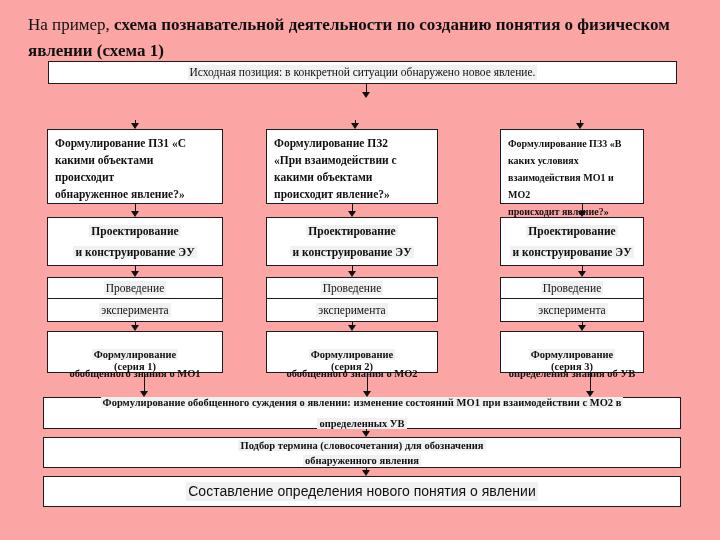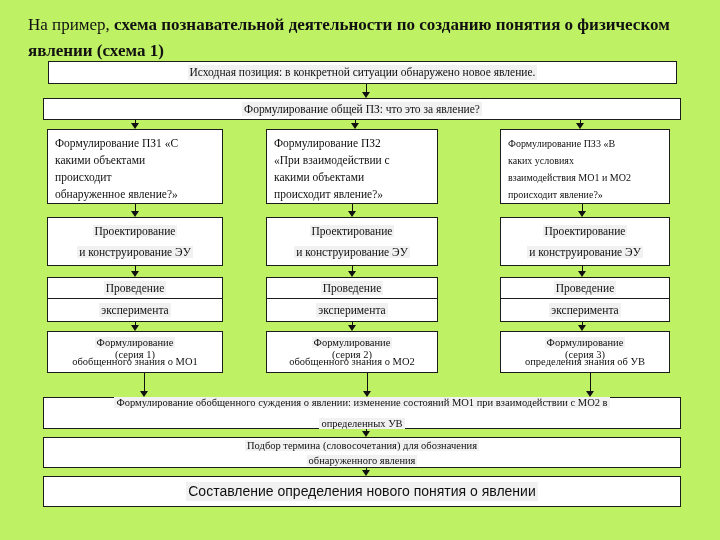--- a/index.html
+++ b/index.html
@@ -1,18 +1,18 @@
 <!DOCTYPE html>
 <html><head>
 <meta charset="utf-8">
 <style>
   * { margin:0; padding:0; box-sizing:border-box; }
   html,body { background:#ffffff; }
   #stage {
-    position:relative; width:720px; height:540px; background:#bef264;
+    position:relative; width:720px; height:540px; background:#fca5a5;
     font-family:"Liberation Serif","DejaVu Serif",serif; color:#111;
     overflow:hidden;
   }
   .box {
     position:absolute; border:1px solid #1c1c1c; background:#ffffff;
     display:flex; flex-direction:column; align-items:center; justify-content:center;
     text-align:center; line-height:1.3;
   }
   .t { background:#f1f1f1; padding:0 2px;text-align:center; }
   
@@ -24,56 +24,53 @@
   #box-general { left:43px; top:98px;  width:638px; height:22px; font-size:11.5px; }
   #box-judgment{ left:43px; top:397px; width:638px; height:32px; font-size:10.5px; line-height:15px;gap:6px; }
   #box-term    { left:43px; top:437px; width:638px; height:31px; font-size:10.5px; line-height:15px; }
   #box-def     { left:43px; top:476px; width:638px; height:31px; font-size:14px;
                  font-family:"Liberation Sans","DejaVu Sans",sans-serif; }
   
   .task { height:75px; top:129px; font-size:11.5px; line-height:17px;
           align-items:flex-start; justify-content:flex-start; text-align:left; padding:5px 7px; }
   .c1 { left:47px;  width:176px; }
   .c2 { left:266px; width:172px; }
-  .c3 { left:500px; width:170px; }
+  .c3 { left:500px; width:144px; }
   .task.c3 { font-size:10px; line-height:17px; }
   .design { top:217px; height:49px; font-size:11.5px; line-height:21px; }
   .conduct { top:277px; height:22px; font-size:11.5px; }
   .exper  { top:298px; height:24px; font-size:11.5px; }
-  .result { top:331px; height:42px; font-size:10.5px; line-height:13px; justify-content:flex-start; padding-top:4px; }
+  .result { top:331px; height:42px; font-size:10.5px; line-height:13px; justify-content:flex-start; padding-top:16px; }
   .overlap { position:relative; margin-top:6px; }
   .series { position:absolute; left:0; right:0; top:-7px; text-align:center; }
   .series .t { background:transparent; }
   
   .arrow { position:absolute; width:10px; }
   .arrow .line { position:absolute; left:50%; top:0; width:1px; height:calc(100% - 5px); background:#111; }
   .arrow .head { position:absolute; left:50%; bottom:0; transform:translateX(-50%);
     width:0; height:0; border-left:4px solid transparent; border-right:4px solid transparent;
     border-top:6px solid #111; }
-  .ln { width:100%; }
+  .ln { width:100%;font-weight:bold; }
 </style>
 </head>
 <body>
 
 <div id="stage">
 
   <div id="title"><span class="reg">На пример, </span><span>схема познавательной деятельности по созданию понятия о физическом явлении (схема 1)</span></div>
 
   <div class="box" id="box-start">
     <span class="t">Исходная позиция: в конкретной ситуации обнаружено новое явление.</span>
   </div>
 
   <div class="arrow" style="left:361px; top:84px; height:14px;">
       <span class="line"></span>
       <span class="head"></span>
     </div>
 
-  <div class="box" id="box-general">
-    <span class="t">Формулирование общей ПЗ: что это за явление?</span>
-  </div>
 
   <div class="arrow" style="left:130px; top:120px; height:9px;">
       <span class="line"></span>
       <span class="head"></span>
     </div>
   <div class="arrow" style="left:350px; top:120px; height:9px;">
       <span class="line"></span>
       <span class="head"></span>
     </div>
   <div class="arrow" style="left:575px; top:120px; height:9px;">

